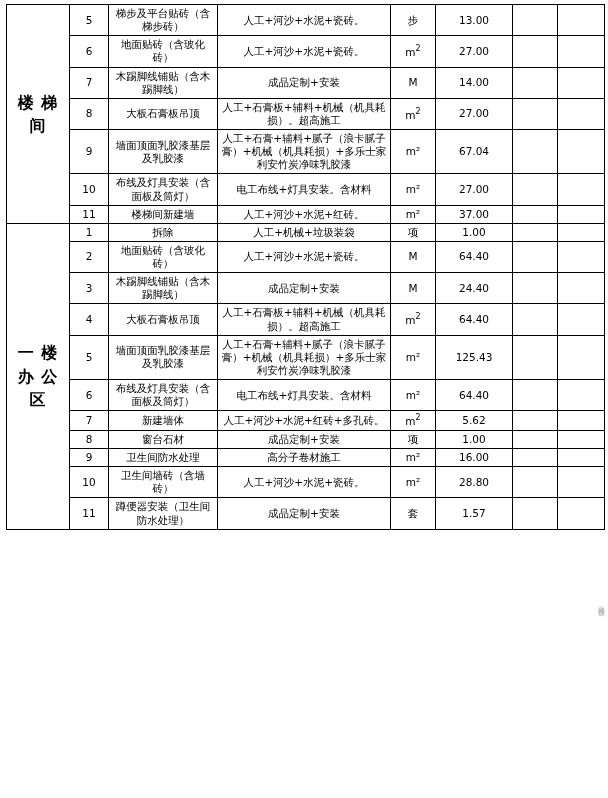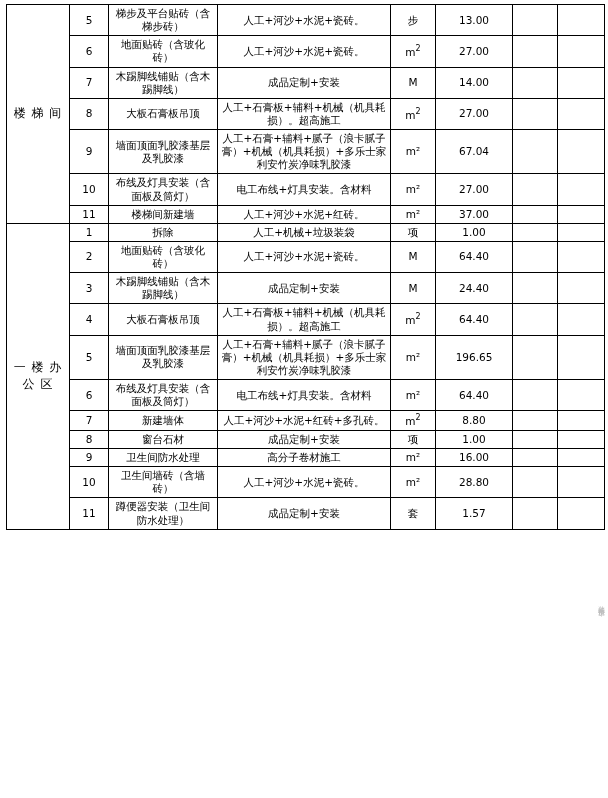--- a/index.html
+++ b/index.html
@@ -32,21 +32,22 @@
   td.c-name{width:104px;}
   td.c-desc{width:168px;text-align:center;}
   td.c-unit{width:40px;font-size:11px;}
   td.c-qty{width:72px;font-size:11px;text-align:center;}
   td.c-x1{width:40px;}
   td.c-x2{width:42px;}
   .sup{font-size:8px;vertical-align:super;}
   .vtext{
     display:block;
     line-height:1.45;
-    font-size:12px;
+    font-size:16px;
+    font-weight:bold;
   }
   .watermark{
     position:absolute;
     right:2px;
     top:600px;
     font-size:7px;
     color:#bdbdbd;
     writing-mode:vertical-rl;
     letter-spacing:1px;
     user-select:none;
@@ -167,39 +168,39 @@
           <td class="c-unit"><span>m</span><span class="sup">2</span></td>
           <td class="c-qty">64.40</td>
           <td class="c-x1">&nbsp;</td>
           <td class="c-x2">&nbsp;</td>
         </tr>
         <tr>
           <td class="c-no">5</td>
           <td class="c-name">墙面顶面乳胶漆基层及乳胶漆</td>
           <td class="c-desc">人工+石膏+辅料+腻子（浪卡腻子膏）+机械（机具耗损）+多乐士家利安竹炭净味乳胶漆</td>
           <td class="c-unit"><span>m²</span></td>
-          <td class="c-qty">196.65</td>
+          <td class="c-qty">125.43</td>
           <td class="c-x1">&nbsp;</td>
           <td class="c-x2">&nbsp;</td>
         </tr>
         <tr>
           <td class="c-no">6</td>
           <td class="c-name">布线及灯具安装（含面板及筒灯）</td>
           <td class="c-desc">电工布线+灯具安装。含材料</td>
           <td class="c-unit"><span>m²</span></td>
           <td class="c-qty">64.40</td>
           <td class="c-x1">&nbsp;</td>
           <td class="c-x2">&nbsp;</td>
         </tr>
         <tr>
           <td class="c-no">7</td>
           <td class="c-name">新建墙体</td>
           <td class="c-desc">人工+河沙+水泥+红砖+多孔砖。</td>
           <td class="c-unit"><span>m</span><span class="sup">2</span></td>
-          <td class="c-qty">8.80</td>
+          <td class="c-qty">5.62</td>
           <td class="c-x1">&nbsp;</td>
           <td class="c-x2">&nbsp;</td>
         </tr>
         <tr>
           <td class="c-no">8</td>
           <td class="c-name">窗台石材</td>
           <td class="c-desc">成品定制+安装</td>
           <td class="c-unit"><span>项</span></td>
           <td class="c-qty">1.00</td>
           <td class="c-x1">&nbsp;</td>

